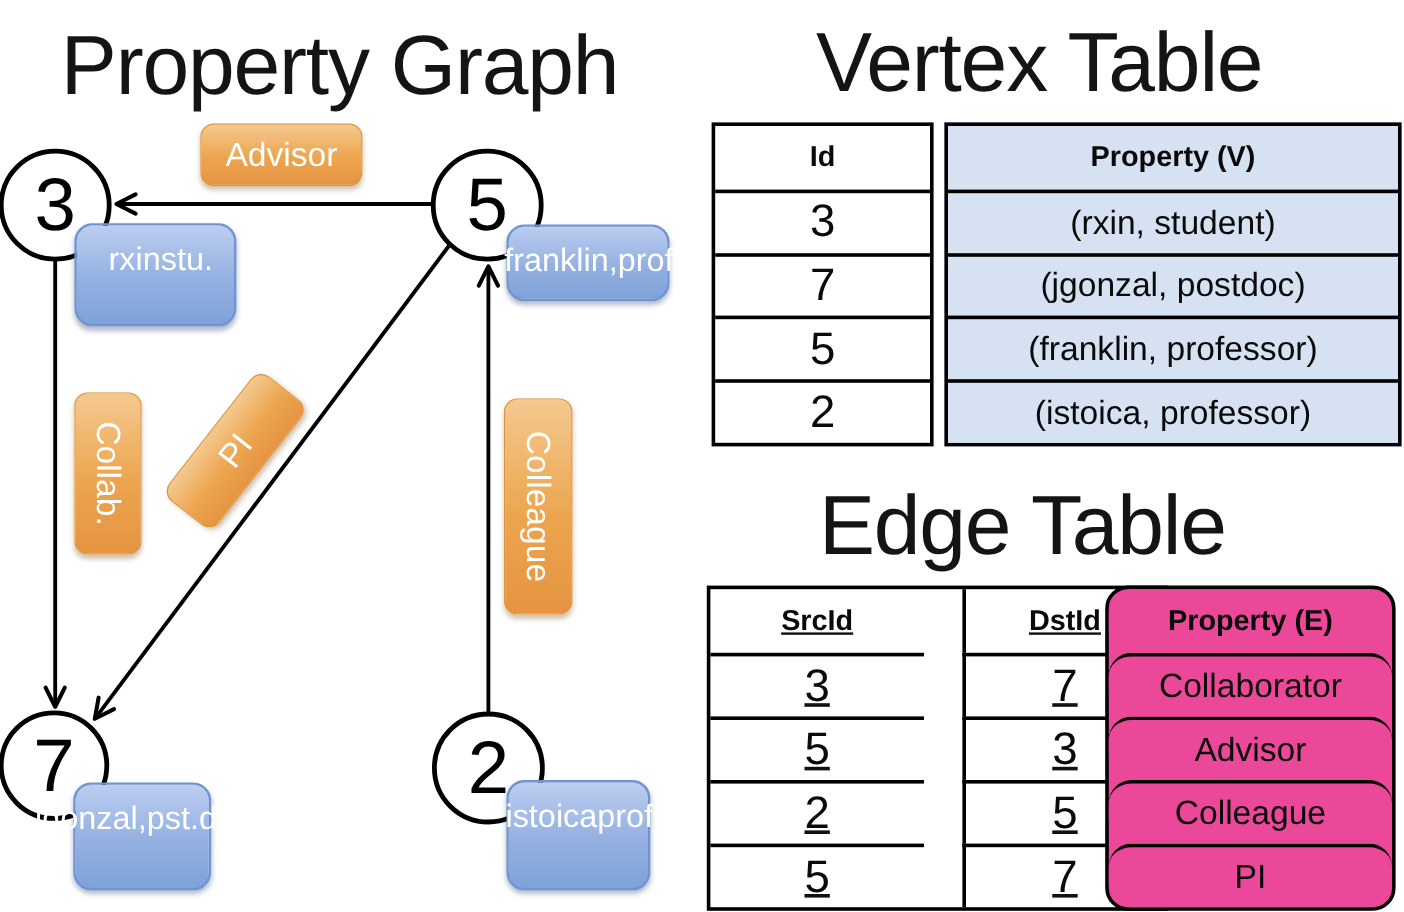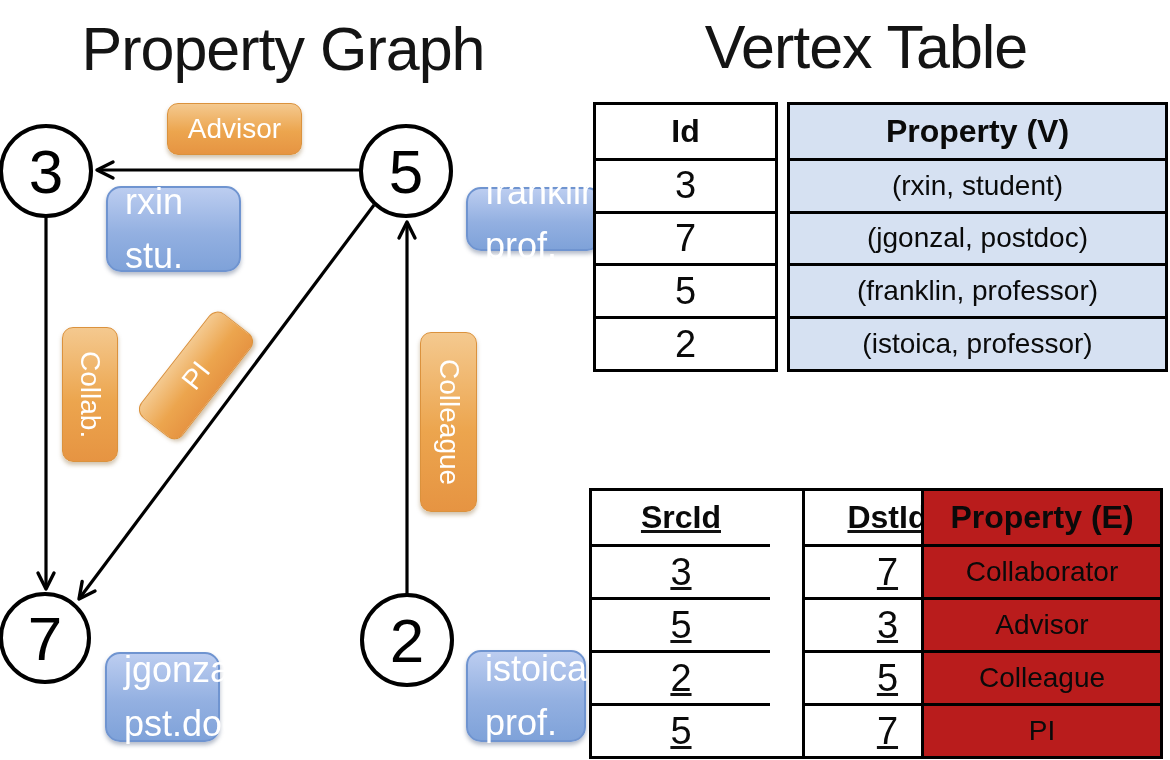--- a/index.html
+++ b/index.html
@@ -1,39 +1,39 @@
 <!DOCTYPE html>
 <html><head>
 <meta charset="utf-8">
 <style>
   html,body{margin:0;padding:0;background:#fff;}
   .stage{position:relative;width:1170px;height:760px;background:#ffffff;overflow:hidden;
          font-family:"Liberation Sans", sans-serif;color:#111;}
-  .title{position:absolute;text-align:center;font-size:61px;letter-spacing:-1px;color:#141414;white-space:nowrap;}
+  .title{position:absolute;text-align:center;font-size:70px;letter-spacing:-1px;color:#141414;white-space:nowrap;}
   .graph-svg{position:absolute;left:0;top:0;}
   .node-num{position:absolute;width:90px;height:90px;display:flex;align-items:center;justify-content:center;
             font-size:62px;color:#000;}
-  .vbox{position:absolute;border-radius:15px;color:#fff;font-size:36px;line-height:1.5;
-        padding:8px 8px 8px 17px;box-sizing:border-box;display:flex;flex-direction:column;justify-content:center;
+  .vbox{position:absolute;border-radius:15px;color:#fff;font-size:27px;line-height:1.5;
+        padding:8px 8px 8px 17px;box-sizing:border-box;display:flex;justify-content:center;
         background:linear-gradient(180deg,#bccdf0 0%,#93b0e1 55%,#7fa2d9 100%);
-        border:2px solid #6f94d0;box-shadow:0 3px 4px rgba(40,60,100,0.35);margin-left:44px;}
+        border:2px solid #6f94d0;box-shadow:0 3px 4px rgba(40,60,100,0.35);}
   .ebox{position:absolute;border-radius:11px;color:#fff;font-size:28px;
         display:flex;align-items:center;justify-content:center;box-sizing:border-box;
         background:linear-gradient(180deg,#f4c98f 0%,#eca54e 55%,#e69442 100%);
         border:1px solid #db923d;box-shadow:0 3px 4px rgba(120,80,20,0.35);}
   .ebox.vert{writing-mode:vertical-rl;}
   .subtable{position:absolute;border:3px solid #000;box-sizing:border-box;display:grid;background:#fff;}
   .cell{display:flex;align-items:center;justify-content:center;font-size:28px;color:#0a0a0a;
         border-top:3px solid #000;box-sizing:border-box;white-space:nowrap;}
   .cell.first{border-top:none;}
   .cell.colsep{border-left:3px solid #000;margin-left:32px;}
-  .cell.hdr{font-weight:bold;font-size:32px;}
+  .cell.hdr{font-weight:bold;font-size:24px;}
   .cell.num{font-size:38px;}
   .bluefill{background:#d6e1f2;}
-  .orangefill{background:#b91c1c;}
+  .orangefill{background:#ec4899;border-radius:19px;}
 </style>
 </head>
 <body>
 
 <div class="stage">
 
   <div class="title" style="left:0;top:14px;width:566px;">Property Graph</div>
 
   <svg class="graph-svg" width="585" height="760" viewBox="0 0 585 760">
     <defs>
@@ -93,20 +93,21 @@
   </div>
 
   <div class="subtable bluefill" style="left:787px;top:102px;width:381px;height:270px;grid-template-rows:repeat(5,1fr);">
     <div class="cell hdr first bluefill">Property (V)</div>
     <div class="cell bluefill">(rxin, student)</div>
     <div class="cell bluefill">(jgonzal, postdoc)</div>
     <div class="cell bluefill">(franklin, professor)</div>
     <div class="cell bluefill">(istoica, professor)</div>
   </div>
 
+  <div class="title" style="left:585px;top:398px;width:534px;">Edge Table</div>
 
   <div class="subtable" style="left:589px;top:488px;width:384px;height:271px;grid-template-rows:repeat(5,1fr);grid-template-columns:153fr 172fr;text-decoration:underline;">
     <div class="cell hdr first">SrcId</div>
     <div class="cell hdr first colsep">DstId</div>
     <div class="cell num">3</div>
     <div class="cell num colsep">7</div>
     <div class="cell num">5</div>
     <div class="cell num colsep">3</div>
     <div class="cell num">2</div>
     <div class="cell num colsep">5</div>

